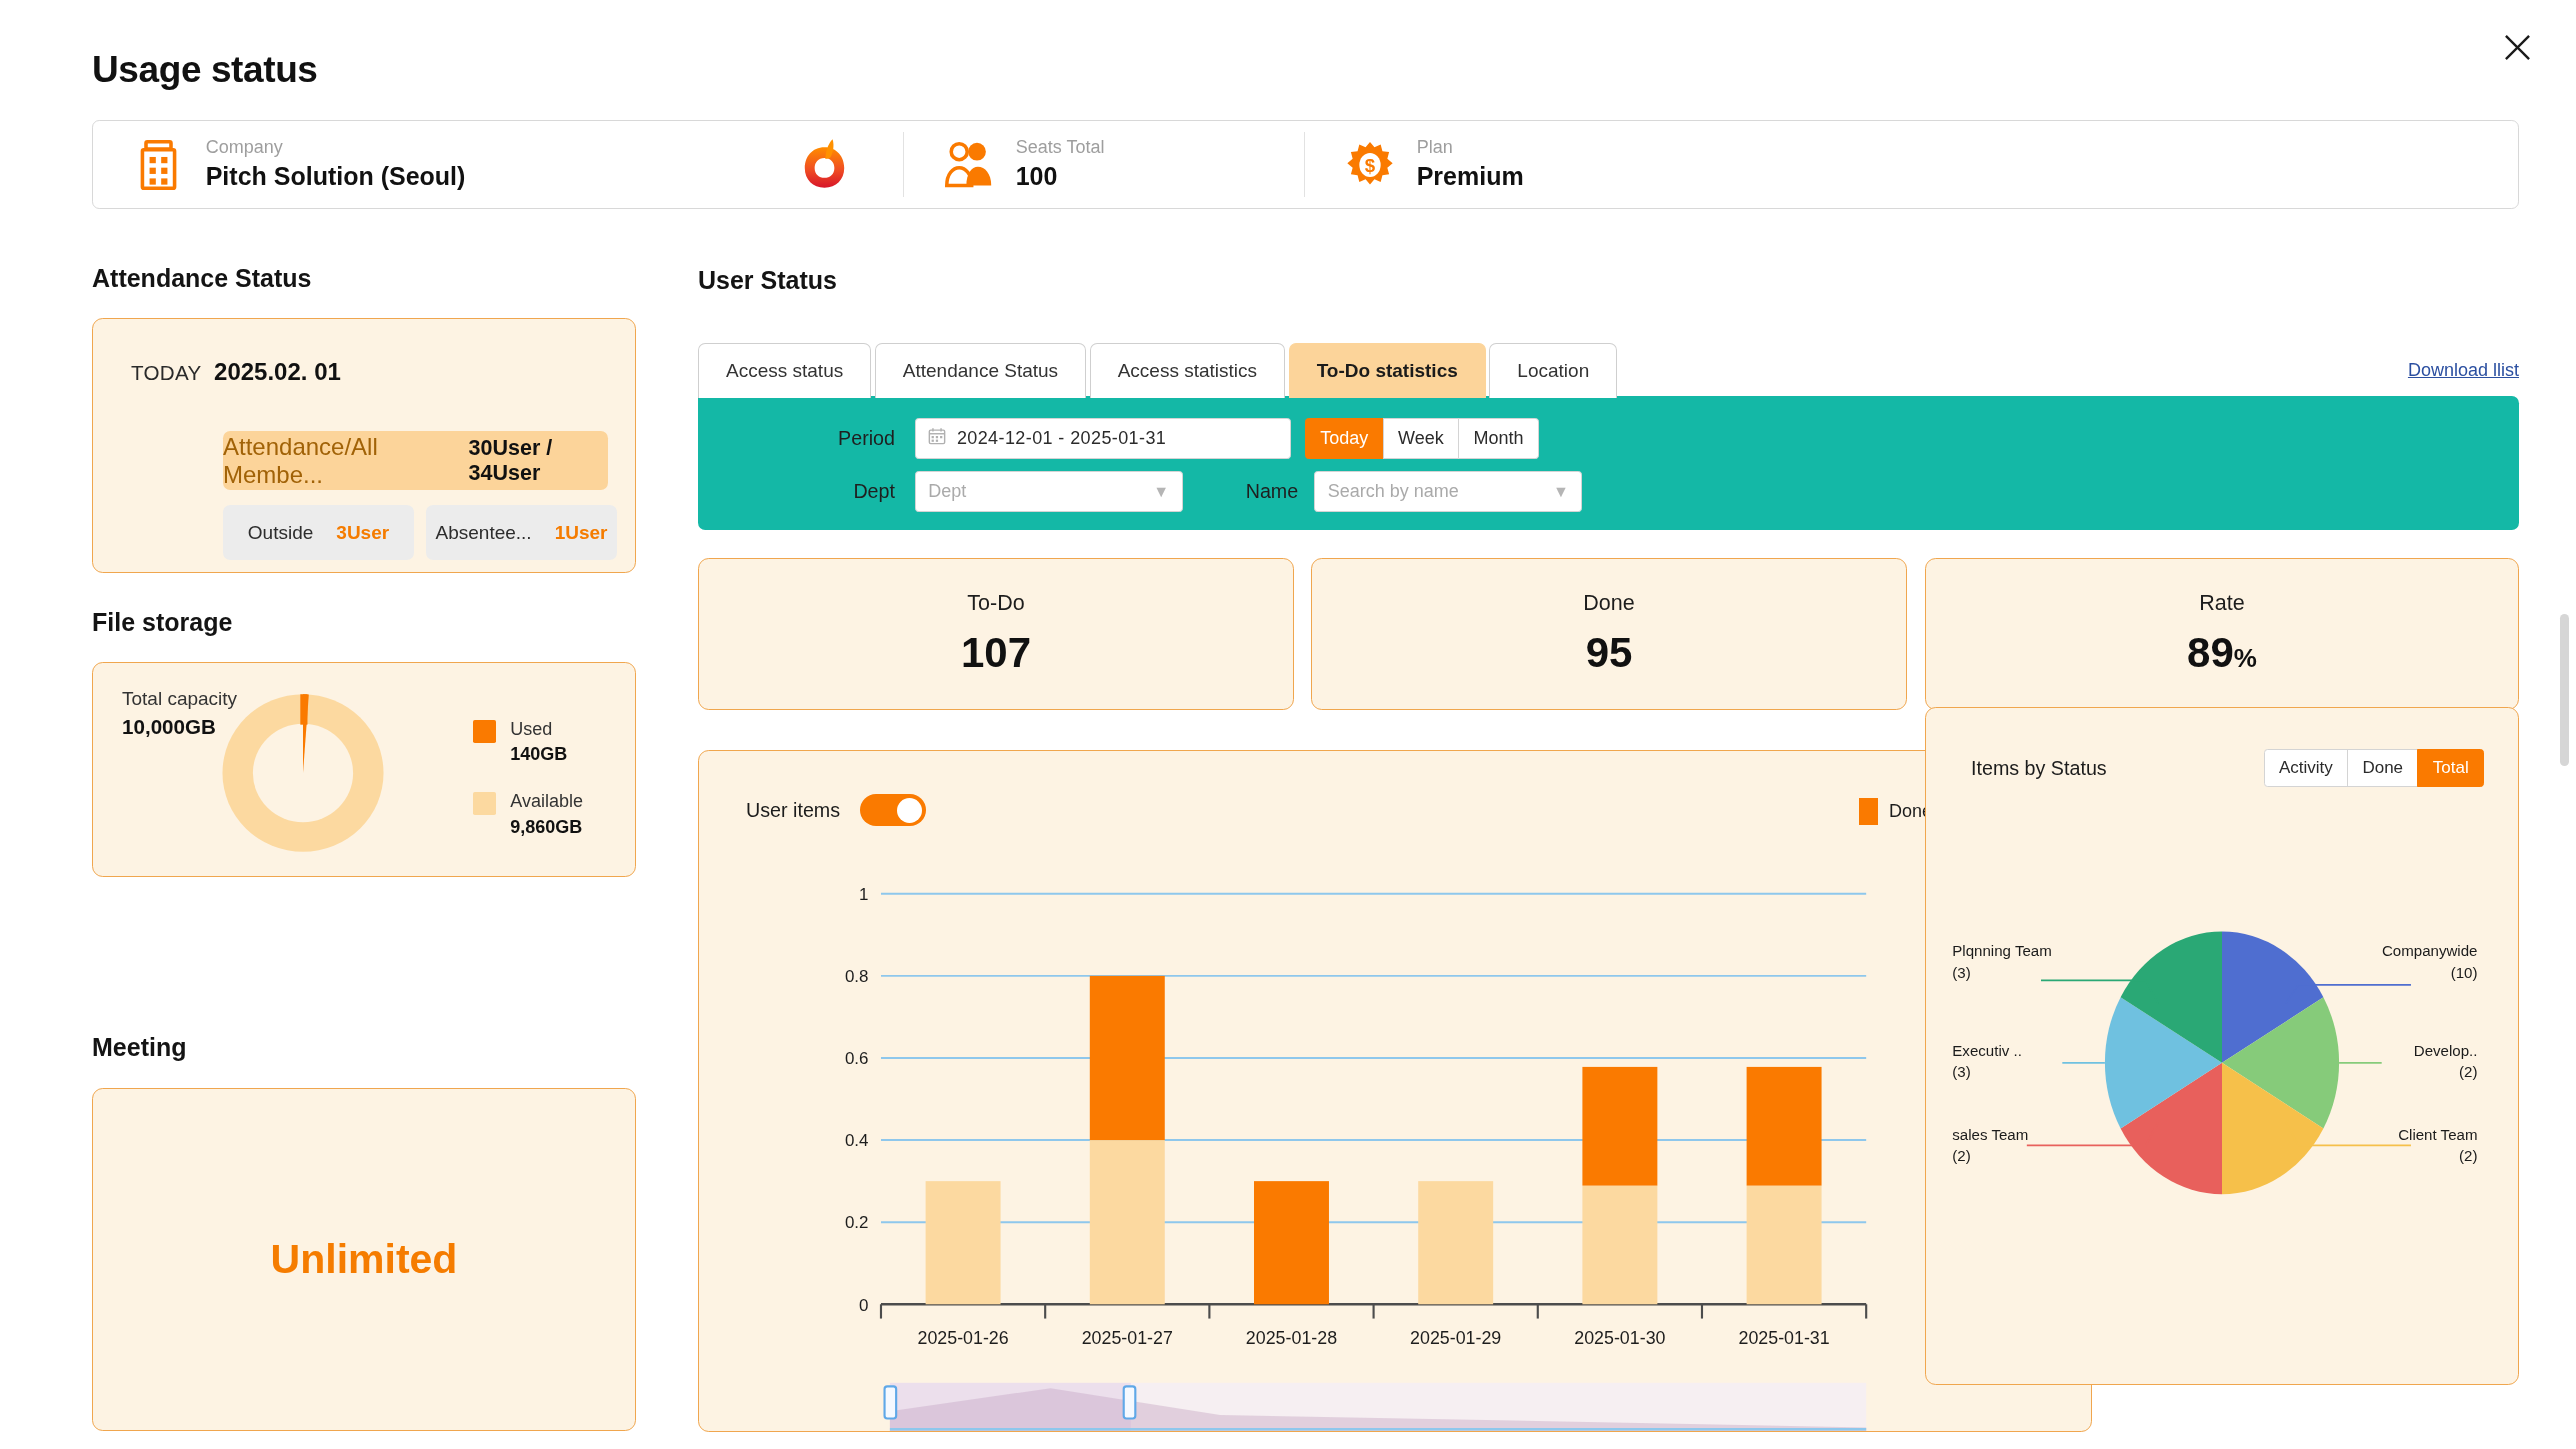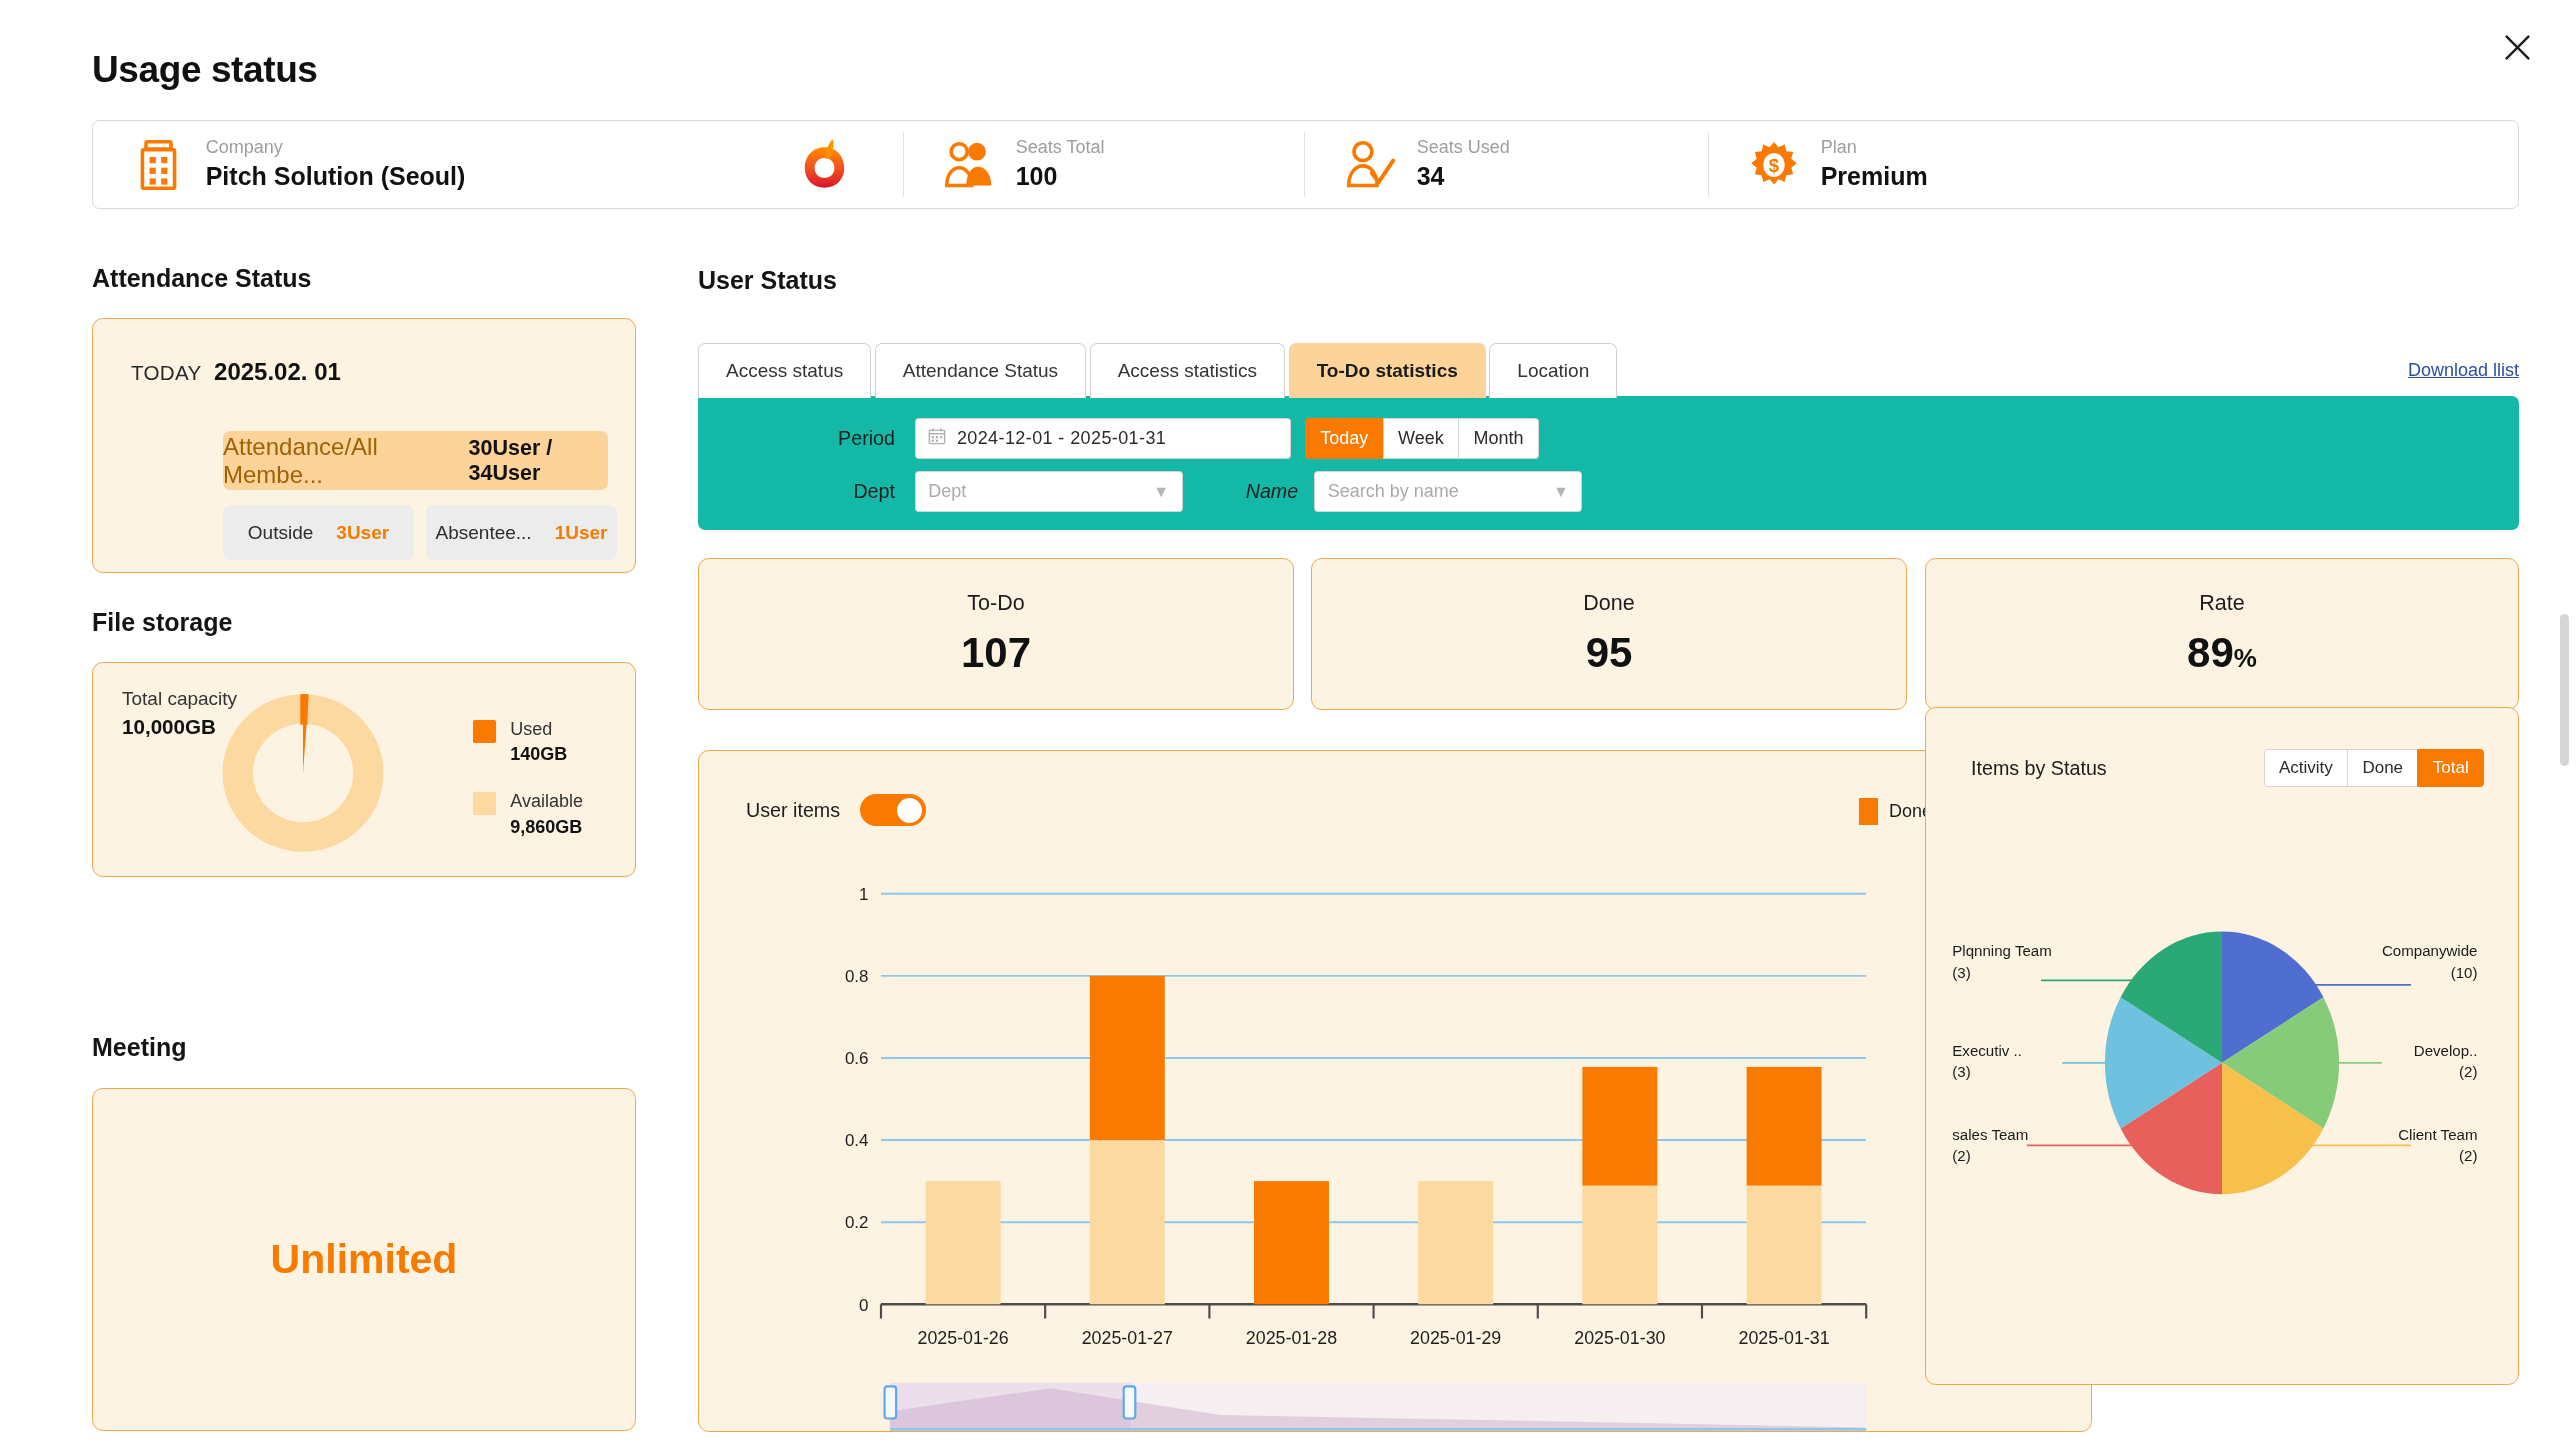--- a/index.html
+++ b/index.html
@@ -246,33 +246,20 @@
           <path d="M4 50 C4 37 11 30 18 30 C25 30 32 37 32 50 Z" fill="none" stroke="#fa7a00" stroke-width="4"></path>
           <path d="M26 50 C26 37 32 29 39 29 C47 29 54 37 54 50 Z" fill="#fa7a00"></path>
         </svg>
       </div>
       <div class="info-txt">
         <div class="info-label">Seats Total</div>
         <div class="info-value">100</div>
       </div>
     </div>
 
-    <div class="info-cell seats-used">
-      <div class="info-ico">
-        <svg width="50" height="48" viewBox="0 0 56 54">
-          <circle cx="20" cy="12" r="10" fill="none" stroke="#fa7a00" stroke-width="4"></circle>
-          <path d="M4 50 C4 36 12 28 20 28 C28 28 36 36 36 50 Z" fill="none" stroke="#fa7a00" stroke-width="4"></path>
-          <path d="M30 36 L38 46 L54 22" fill="none" stroke="#fa7a00" stroke-width="4.5" stroke-linecap="round" stroke-linejoin="round"></path>
-        </svg>
-      </div>
-      <div class="info-txt">
-        <div class="info-label">Seats Used</div>
-        <div class="info-value">34</div>
-      </div>
-    </div>
 
     <div class="info-cell plan">
       <div class="info-ico">
         <svg width="48" height="48" viewBox="0 0 54 54">
           <path d="M27 1 l5 6 7-3 2 7.5 7.5 1 -2 7.5 6 5 -6 5 2 7.5 -7.5 1 -2 7.5 -7-3 -5 6 -5-6 -7 3 -2-7.5 -7.5-1 2-7.5 -6-5 6-5 -2-7.5 7.5-1 2-7.5 7 3 Z" fill="#fa7a00"></path>
           <ellipse cx="27" cy="27" rx="12" ry="13.5" fill="#fff"></ellipse>
           <text x="27" y="35" font-size="21" font-family="Liberation Sans, sans-serif" font-weight="bold" fill="#fa7a00" text-anchor="middle">$</text>
         </svg>
       </div>
       <div class="info-txt">
@@ -377,21 +364,21 @@
         <div class="seg-btn">Month</div>
       </div>
     </div>
 
     <div class="f-row" id="f-row-2">
       <div class="f-label">Dept</div>
       <div class="select-field" id="dept-select">
         <span>Dept</span>
         <span class="chev">▼</span>
       </div>
-      <div class="f-label" style="width:auto; margin-left:63px; margin-right:16px; text-align:center;font-style:italic;">Name</div>
+      <div class="f-label" style="width:auto; margin-left:63px; margin-right:16px; text-align:center;">Name</div>
       <div class="select-field" id="name-select">
         <span>Search by name</span>
         <span class="chev">▼</span>
       </div>
     </div>
   </div>
 
   <div class="stat-card" id="stat-todo">
     <div class="stat-lbl">To-Do</div>
     <div class="stat-val">107</div>

